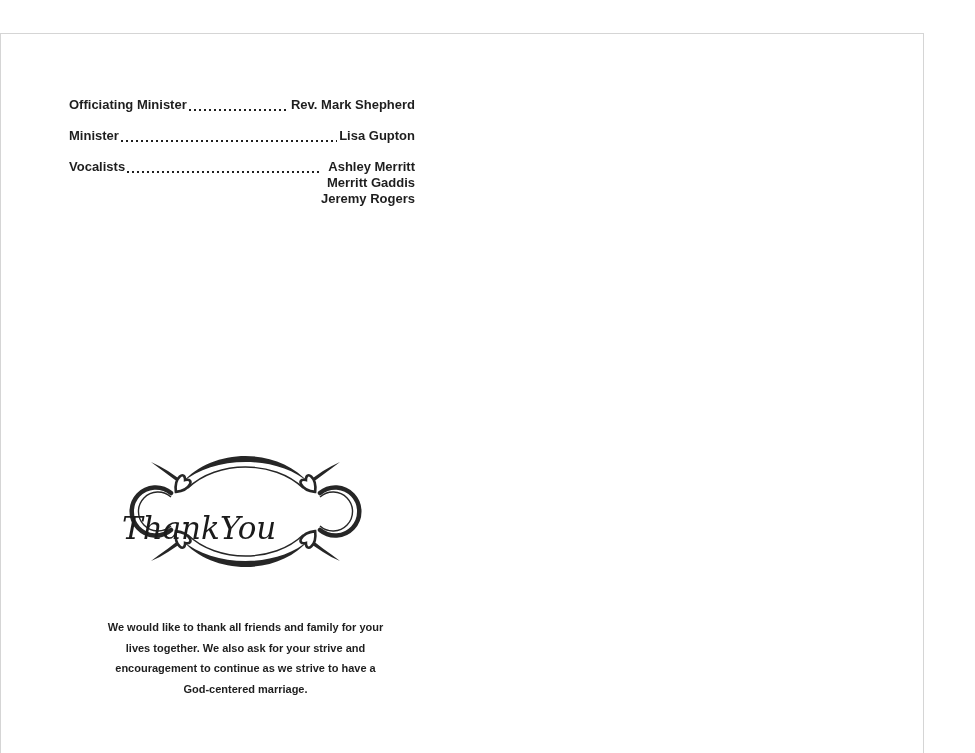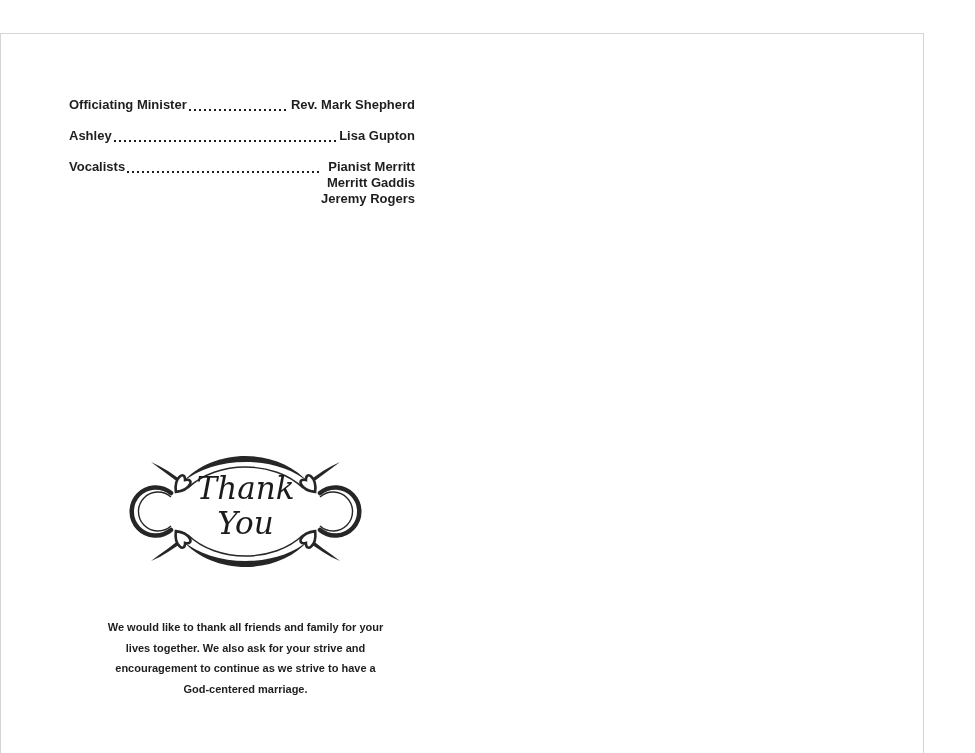--- a/index.html
+++ b/index.html
@@ -60,21 +60,21 @@
     left: 121px;
     top: 404px;
     width: 247px;
     height: 147px;
   }
   .ornament svg { display: block; width: 247px; height: 147px; }
   .ornament-text {
     position: absolute;
     left: 0; top: 0; right: 0; bottom: 0;
     display: flex;
-    flex-direction: column;
+    flex-direction: row;
     align-items: center;
     padding-top: 33px;
     box-sizing: border-box;
     font-family: "DejaVu Serif", serif;
     font-style: italic;
     font-size: 31px;
     line-height: 35px;
     color: #1b1b1b;
   }
 
@@ -99,32 +99,32 @@
 
     <div class="role-row">
       <span class="role-label">Officiating Minister</span>
       <span class="leader"></span>
       <span class="role-names">
         <div>Rev. Mark Shepherd</div>
       </span>
     </div>
 
     <div class="role-row">
-      <span class="role-label">Ashley</span>
+      <span class="role-label">Minister</span>
       <span class="leader"></span>
       <span class="role-names">
         <div>Lisa Gupton</div>
       </span>
     </div>
 
     <div class="role-row multi">
       <span class="role-label">Vocalists</span>
       <span class="leader"></span>
       <span class="role-names">
-        <div>Pianist Merritt</div>
+        <div>Ashley Merritt</div>
         <div>Merritt Gaddis</div>
         <div>Jeremy Rogers</div>
       </span>
     </div>
 
   </div>
 
   <div class="ornament">
     <svg viewBox="0 0 247 147" fill="none" stroke="none">
       <g stroke="#262626">

